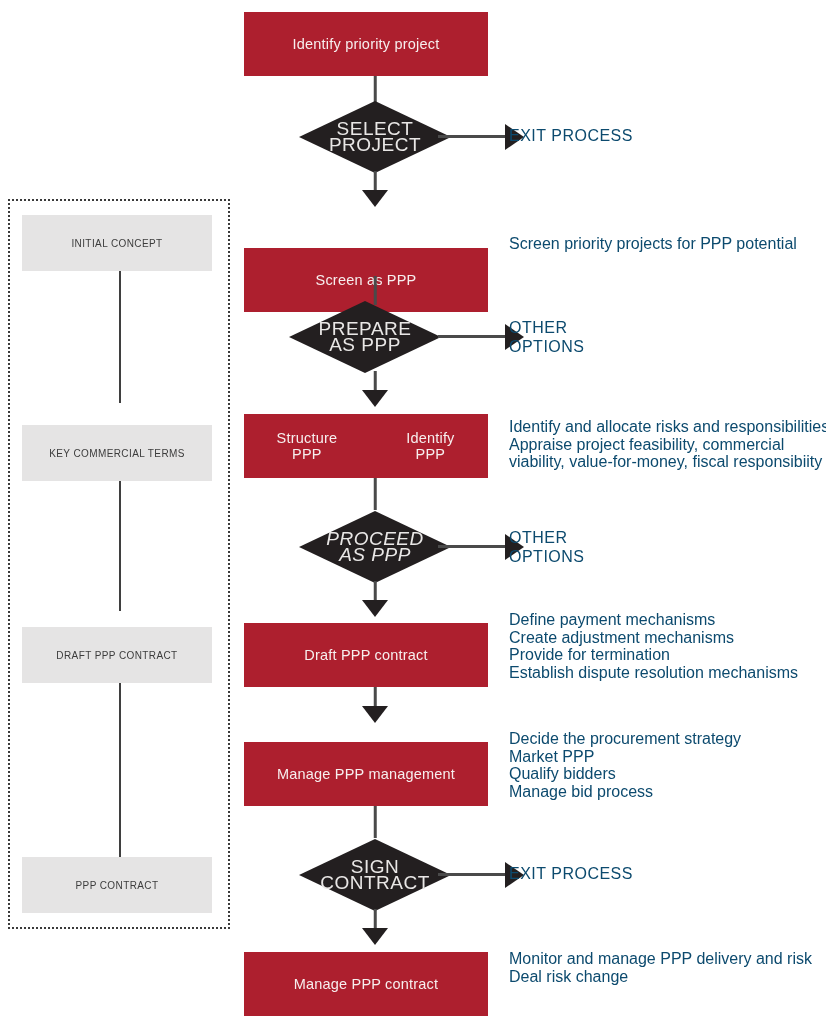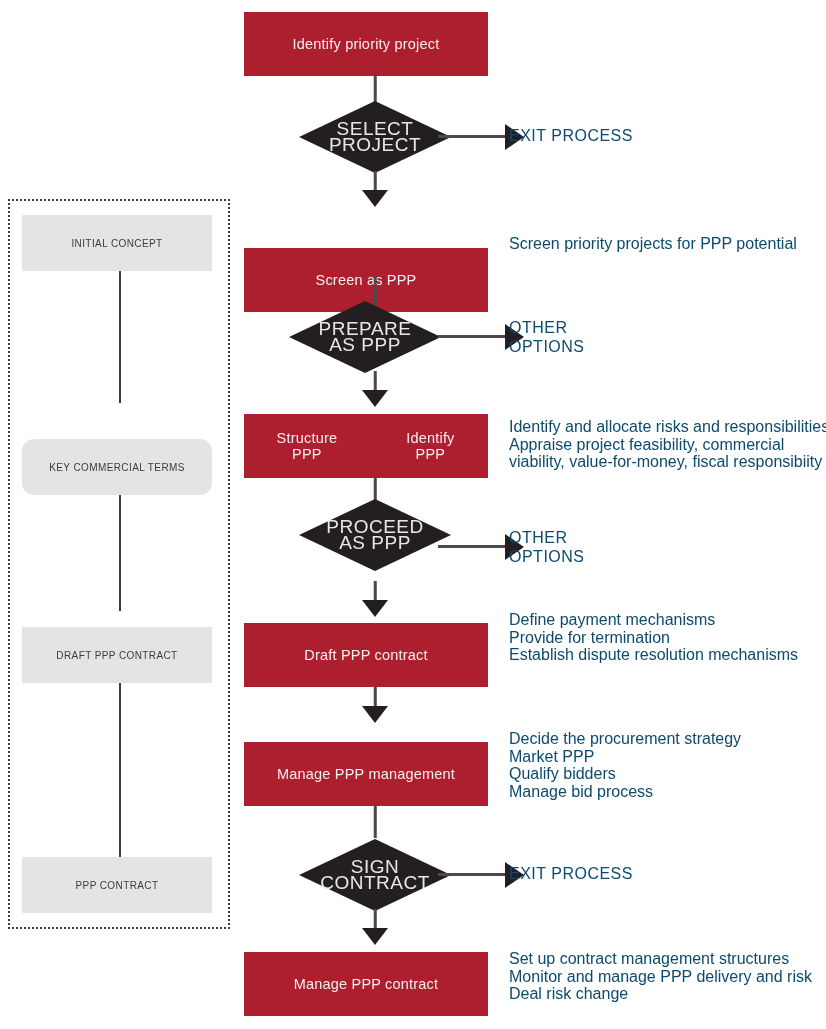--- a/index.html
+++ b/index.html
@@ -155,21 +155,21 @@
 
   <div class="stage-box">
     <div class="stage-spine" style="left:109px; top:70px; height:132px;"></div>
     <div class="stage-spine" style="left:109px; top:258px; height:152px;"></div>
     <div class="stage-spine" style="left:109px; top:466px; height:198px;"></div>
   </div>
 
   <div class="stage-label" style="top:215px;">
     <span>INITIAL CONCEPT</span>
   </div>
-  <div class="stage-label" style="top:439px;border-radius:12px;">
+  <div class="stage-label" style="top:425px;">
     <span>KEY COMMERCIAL TERMS</span>
   </div>
   <div class="stage-label" style="top:627px;">
     <span>DRAFT PPP CONTRACT</span>
   </div>
   <div class="stage-label" style="top:857px;">
     <span>PPP CONTRACT</span>
   </div>
 
   <div class="proc" style="top:12px; height:64px;">
@@ -225,21 +225,21 @@
     <span class="proc-label">Identify PPP</span>
   </div>
   <div class="note" style="top:418px;">
     <span class="nl">Identify and allocate risks and responsibilities</span>
     <span class="nl">Appraise project feasibility, commercial</span>
     <span class="nl">viability, value-for-money, fiscal responsibiity</span>
   </div>
 
   <div class="vline" style="top:478px; height:32px;"></div>
 
-  <div class="diamond-wrap" style="left:299px; top:499px;">
+  <div class="diamond-wrap" style="left:299px; top:511px;font-style:italic;">
     <div class="diamond-shape"></div>
     <div class="diamond-text">
       <span>PROCEED</span>
       <span>AS PPP</span>
     </div>
   </div>
   <div class="hline" style="left:438px; top:545px; width:75px;"></div>
   <div class="arrow-right" style="left:505px; top:534px;"></div>
   <div class="note caps" style="top:528px;">
     <span class="nl">OTHER</span>
@@ -247,20 +247,21 @@
   </div>
 
   <div class="vline" style="top:581px; height:23px;"></div>
   <div class="arrow-down" style="top:600px;"></div>
 
   <div class="proc" style="top:623px; height:64px;">
     <span class="proc-label">Draft PPP contract</span>
   </div>
   <div class="note" style="top:611px;">
     <span class="nl">Define payment mechanisms</span>
+    <span class="nl">Create adjustment mechanisms</span>
     <span class="nl">Provide for termination</span>
     <span class="nl">Establish dispute resolution mechanisms</span>
   </div>
 
   <div class="vline" style="top:687px; height:24px;"></div>
   <div class="arrow-down" style="top:706px;"></div>
 
   <div class="proc" style="top:742px; height:64px;">
     <span class="proc-label">Manage PPP management</span>
   </div>
@@ -286,18 +287,17 @@
     <span class="nl">EXIT PROCESS</span>
   </div>
 
   <div class="vline" style="top:909px; height:23px;"></div>
   <div class="arrow-down" style="top:928px;"></div>
 
   <div class="proc" style="top:952px; height:64px;">
     <span class="proc-label">Manage PPP contract</span>
   </div>
   <div class="note" style="top:950px;">
-    <span class="nl">Set up contract management structures</span>
     <span class="nl">Monitor and manage PPP delivery and risk</span>
     <span class="nl">Deal risk change</span>
   </div>
 
 </div>
 
 </body></html>

